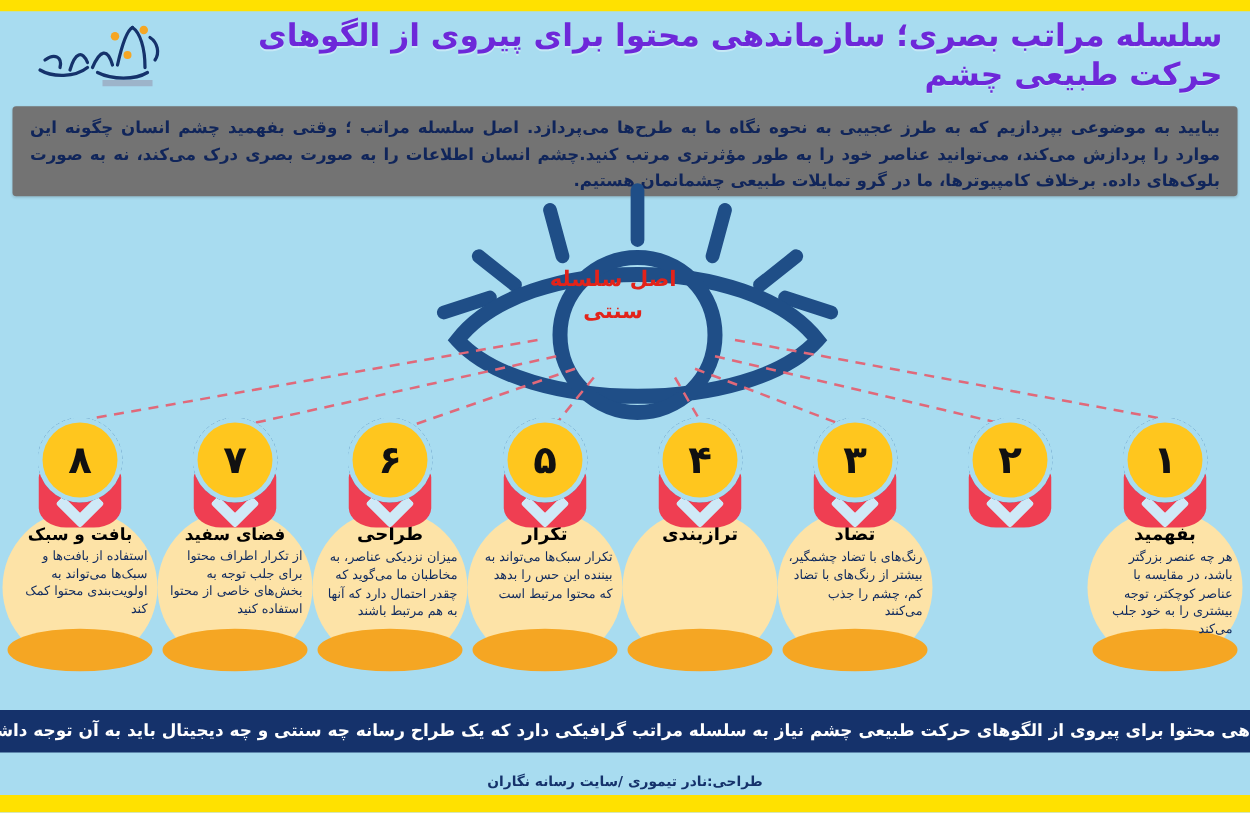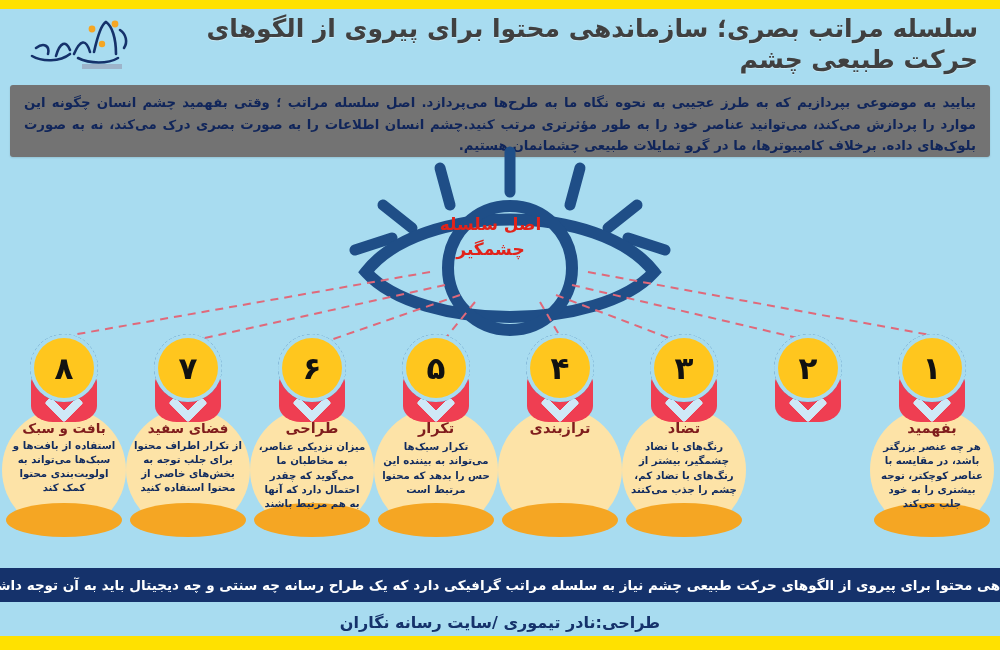--- a/index.html
+++ b/index.html
@@ -30,21 +30,21 @@
   
   .header {
     position: absolute; left: 0; top: 9px;
     width: 1000px; height: 70px;
     display: flex; align-items: center;
     padding: 0 14px 0 12px;
   }
   .header-title {
     flex: 1;
     text-align: right;
-    color: #404040;
+    color: #6d28d9;
     font-size: 25px;
     font-weight: bold;
     line-height: 1.25;
     letter-spacing: -0.3px;
     padding-right: 8px;
     text-shadow: 0 1px 0 rgba(255,255,255,.35);
   }
   .logo {
     width: 118px; height: 64px;
     position: relative;
@@ -175,33 +175,34 @@
   .body-circle::before {
     content: "";
     position: absolute;
     left: 4px; right: 4px; bottom: -5px;
     height: 34px;
     border-radius: 50%;
     background: #f5a623;
     z-index: -1;
   }
   .item-title {
-    color: #7f1d1d;
+    color: #000000;
     font-size: 14.5px;
     font-weight: bold;
     line-height: 1.2;
     margin-bottom: 3px;
     white-space: nowrap;
   }
   .item-desc {
     color: #102a5e;
     font-size: 10.2px;
-    font-weight: bold;
+    font-weight: normal;
     line-height: 1.38;
     direction: rtl;
+    text-align: right;
   }
   .item.wide .item-title { font-size: 13.5px; }
 
   
   .footer-band {
     position: absolute; left: 0; bottom: 48px;
     width: 1000px; height: 34px;
     background: #15326b;
     display: flex; align-items: center; justify-content: center;
   }
@@ -211,21 +212,21 @@
     font-weight: bold;
     direction: rtl;
     white-space: nowrap;
     letter-spacing: -0.2px;
   }
   .credit {
     position: absolute; left: 0; bottom: 18px;
     width: 1000px;
     text-align: center;
     color: #15326b;
-    font-size: 16px;
+    font-size: 11px;
     font-weight: bold;
     direction: rtl;
   }
 </style>
 </head>
 <body>
 
 <div id="stage">
 
   <div class="rail-top"></div>
@@ -264,21 +265,21 @@
         <line x1="110" y1="18" x2="120" y2="55"></line>
         <line x1="180" y1="2" x2="180" y2="42"></line>
         <line x1="250" y1="18" x2="240" y2="55"></line>
         <line x1="307" y1="55" x2="278" y2="78"></line>
         <line x1="335" y1="100" x2="298" y2="88"></line>
       </g>
       <path d="M 36 122 C 90 52, 270 52, 324 122 C 270 182, 90 182, 36 122 Z" fill="none" stroke="#1f4e87" stroke-width="12"></path>
       <circle cx="180" cy="118" r="62" fill="none" stroke="#1f4e87" stroke-width="12"></circle>
     </svg>
   </div>
-  <div class="eye-label">اصل سلسله چشمگیر</div>
+  <div class="eye-label">اصل سلسله سنتی</div>
 
   <div class="connectors">
     <svg viewBox="0 0 1000 220" aria-hidden="true">
       <g stroke="#e0697a" stroke-width="2" stroke-dasharray="8 6" fill="none">
         <line x1="430" y1="122" x2="72" y2="185"></line>
         <line x1="445" y1="135" x2="196" y2="190"></line>
         <line x1="460" y1="145" x2="322" y2="193"></line>
         <line x1="475" y1="152" x2="440" y2="195"></line>
         <line x1="540" y1="152" x2="565" y2="195"></line>
         <line x1="556" y1="145" x2="682" y2="193"></line>

